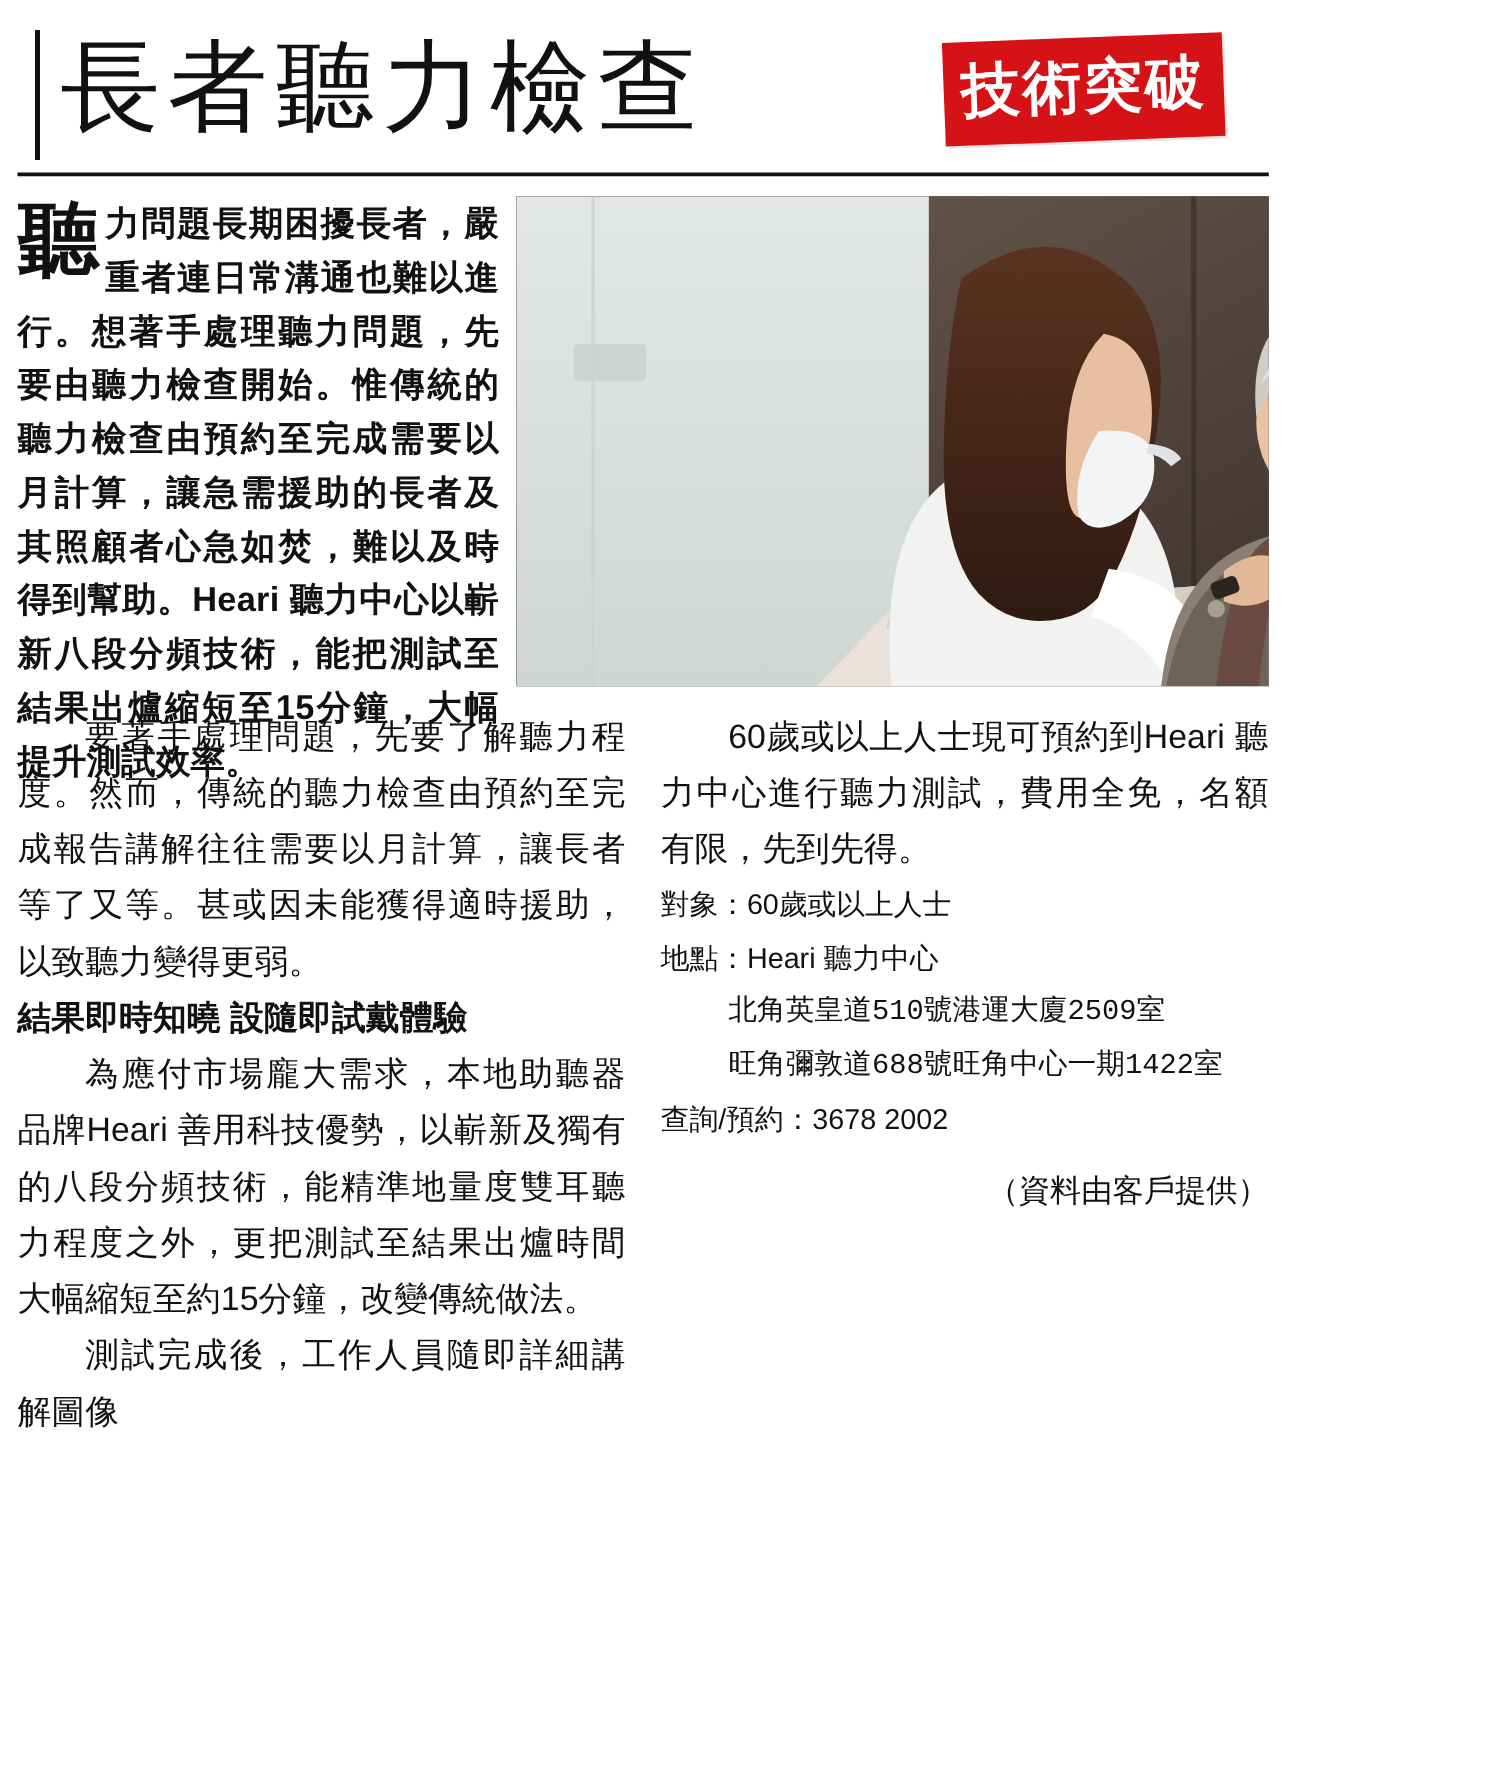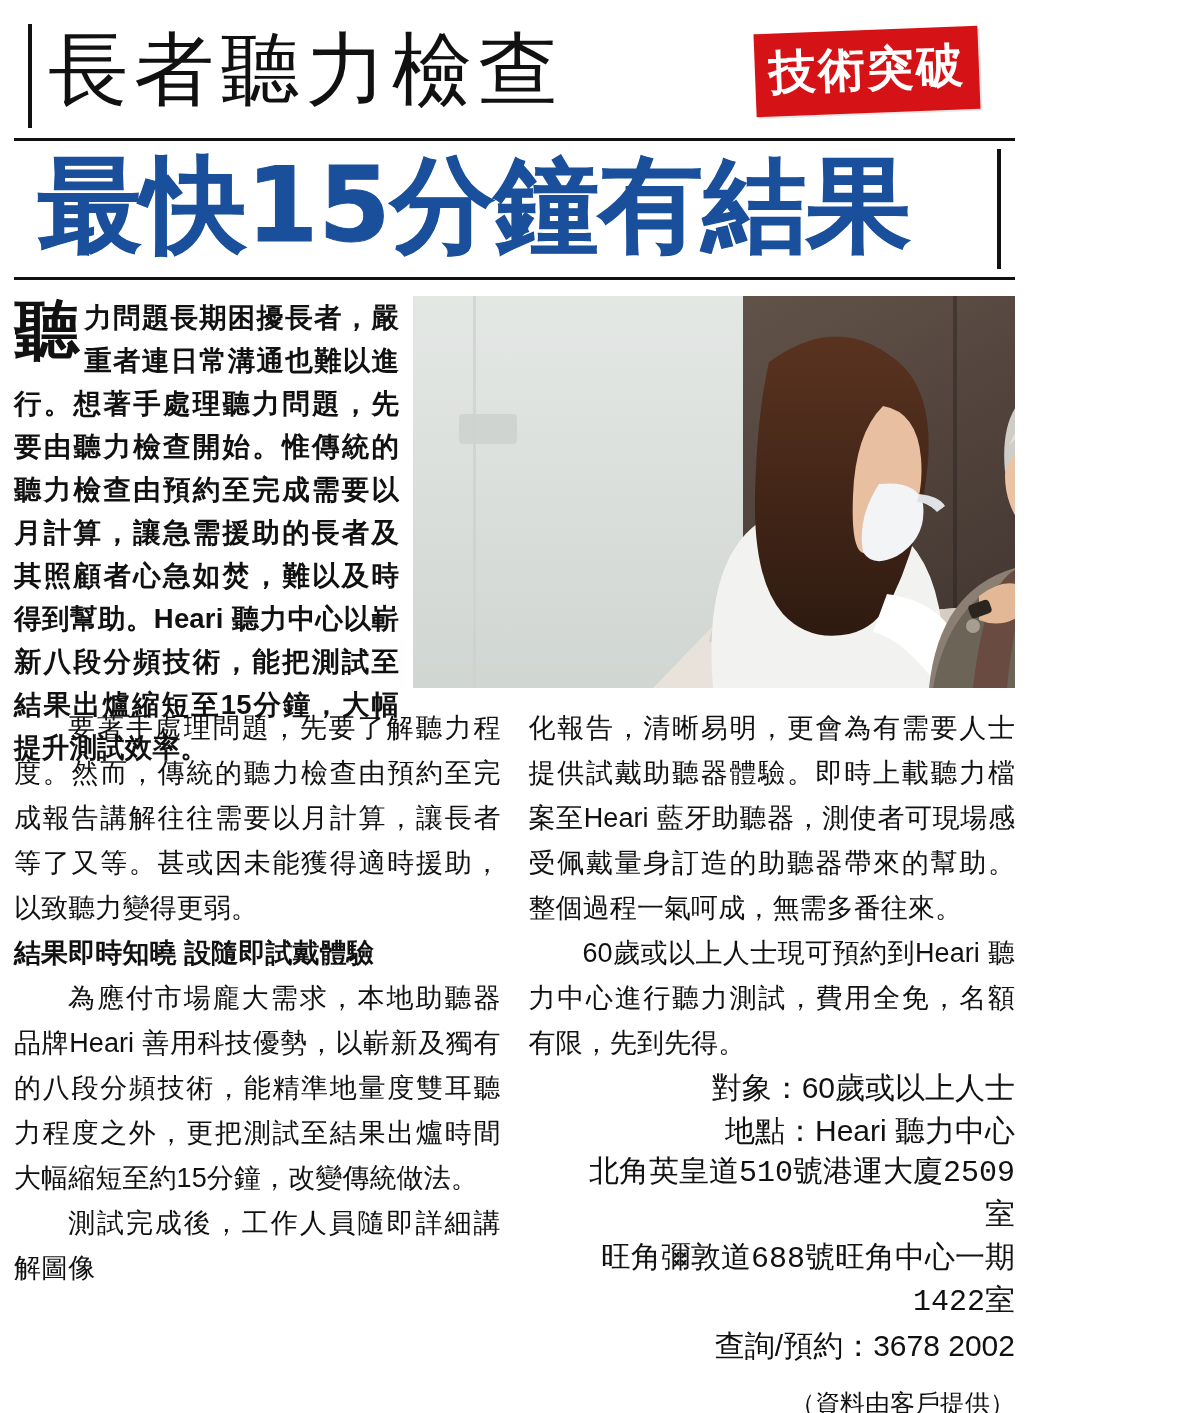--- a/index.html
+++ b/index.html
@@ -150,23 +150,22 @@
   }
 
   
   .info-title {
     font-size: 28px;
     line-height: 52px;
     font-weight: 700;
     margin-top: 10px;
   }
   .info-line {
-    font-size: 30px;
+    font-size: 23px;
     line-height: 43px;
-    text-align: right;
   }
   .info-line.sub { padding-left: 54px; font-family: Liberation Mono, monospace; }
   .credit {
     font-size: 25px;
     line-height: 48px;
     text-align: right;
     margin-top: 12px;
   }
 </style>
 </head>
@@ -175,24 +174,20 @@
 <div class="page">
 
   <div class="masthead">
 
     <div class="kicker-row">
       <div class="kicker-left-rule"></div>
       <div class="kicker-title">長者聽力檢查</div>
       <div class="badge">技術突破</div>
     </div>
 
-    <div class="headline-row">
-      <div class="headline">最快15分鐘有結果</div>
-      <div class="headline-right-rule"></div>
-    </div>
   </div>
 
   <div class="lede">
     <div class="lede-text">
       <span class="dropcap">聽</span><span>力問題長期困擾長者，嚴重者連日常溝通也難以進行。想著手處理聽力問題，先要由聽力檢查開始。惟傳統的聽力檢查由預約至完成需要以月計算，讓急需援助的長者及其照顧者心急如焚，難以及時得到幫助。Heari 聽力中心以嶄新八段分頻技術，能把測試至結果出爐縮短至15分鐘，大幅提升測試效率。</span>
     </div>
 
     <div class="photo">
       <svg width="706" height="392" viewBox="0 0 706 392" xmlns="http://www.w3.org/2000/svg">
         <defs>
@@ -294,21 +289,20 @@
   <div class="columns">
 
     <div class="col">
       <p class="indent">要著手處理問題，先要了解聽力程度。然而，傳統的聽力檢查由預約至完成報告講解往往需要以月計算，讓長者等了又等。甚或因未能獲得適時援助，以致聽力變得更弱。</p>
       <p class="subhead">結果即時知曉 設隨即試戴體驗</p>
       <p class="indent">為應付市場龐大需求，本地助聽器品牌Heari 善用科技優勢，以嶄新及獨有的八段分頻技術，能精準地量度雙耳聽力程度之外，更把測試至結果出爐時間大幅縮短至約15分鐘，改變傳統做法。</p>
       <p class="indent">測試完成後，工作人員隨即詳細講解圖像</p>
     </div>
 
     <div class="col">
-      <p>化報告，清晰易明，更會為有需要人士提供試戴助聽器體驗。即時上載聽力檔案至Heari 藍牙助聽器，測使者可現場感受佩戴量身訂造的助聽器帶來的幫助。整個過程一氣呵成，無需多番往來。</p>
       <p class="indent">60歲或以上人士現可預約到Heari 聽力中心進行聽力測試，費用全免，名額有限，先到先得。</p>
 
       <div class="info-line">對象：60歲或以上人士</div>
       <div class="info-line">地點：Heari 聽力中心</div>
       <div class="info-line sub">北角英皇道510號港運大廈2509室</div>
       <div class="info-line sub">旺角彌敦道688號旺角中心一期1422室</div>
       <div class="info-line">查詢/預約：3678 2002</div>
 
       <div class="credit">（資料由客戶提供）</div>
     </div>

